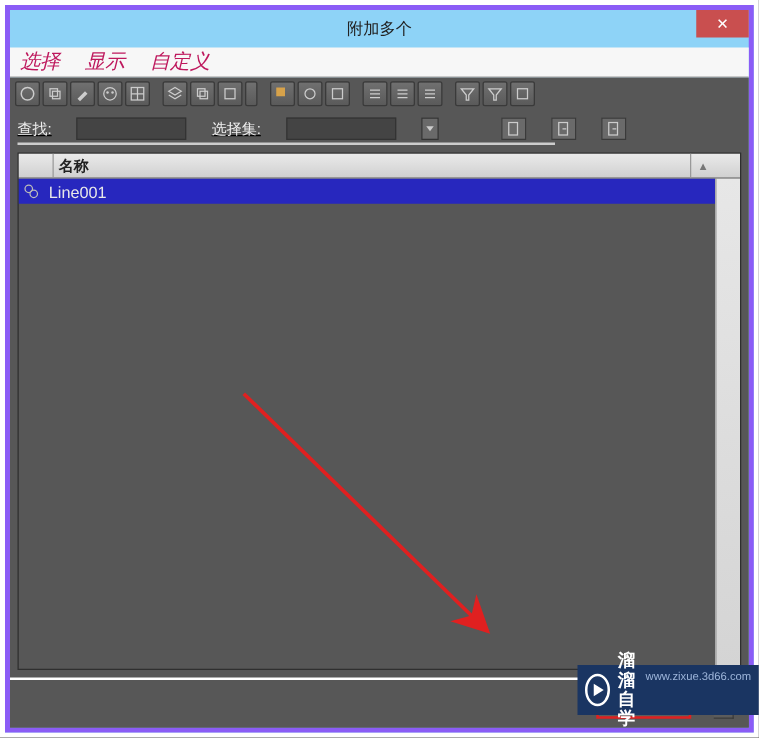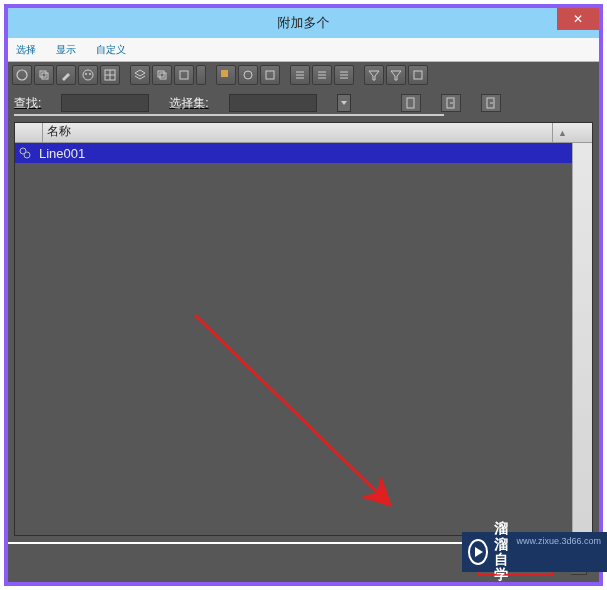--- a/index.html
+++ b/index.html
@@ -47,24 +47,25 @@
 }
 .menubar {
   height: 24px;
   background: #f7f7f7;
   display: flex;
   align-items: center;
   padding: 0 8px;
   border-bottom: 1px solid #bbb;
 }
 .menu-item {
-  font-size: 10px;
-  color: #0369a1;
+  font-size: 16px;
+  color: #be185d;
   margin-right: 20px;
   cursor: pointer;
+  font-style: italic;
 }
 .content-area {
   flex: 1;
   background: #575757;
   display: flex;
   flex-direction: column;
   position: relative;
 }
 .toolbar {
   height: 26px;
@@ -150,21 +151,22 @@
   border: 1px solid #2f2f2f;
   display: flex;
   flex-direction: column;
   position: relative;
 }
 .list-header {
   height: 20px;
   background: linear-gradient(#eaeaea, #d0d0d0);
   border-bottom: 1px solid #999;
   display: flex;
-  align-items: flex-start;
+  align-items: flex-end;
+  font-weight: bold;
 }
 .list-header-col1 {
   width: 28px;
   height: 100%;
   border-right: 1px solid #999;
 }
 .list-header-name {
   flex: 1;
   font-size: 12px;
   color: #222;

